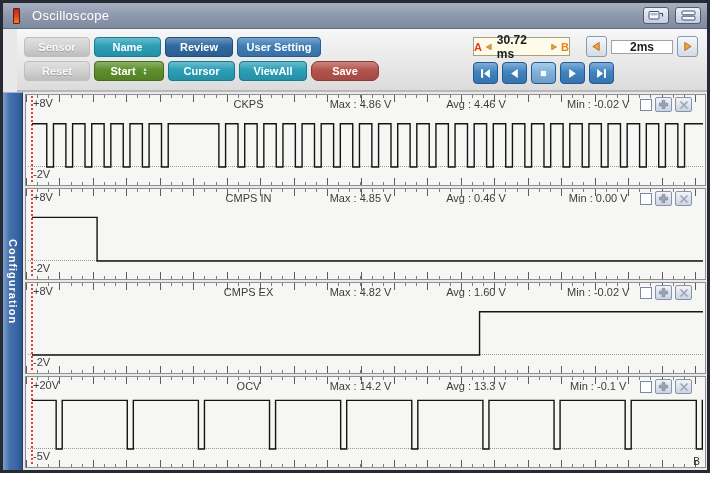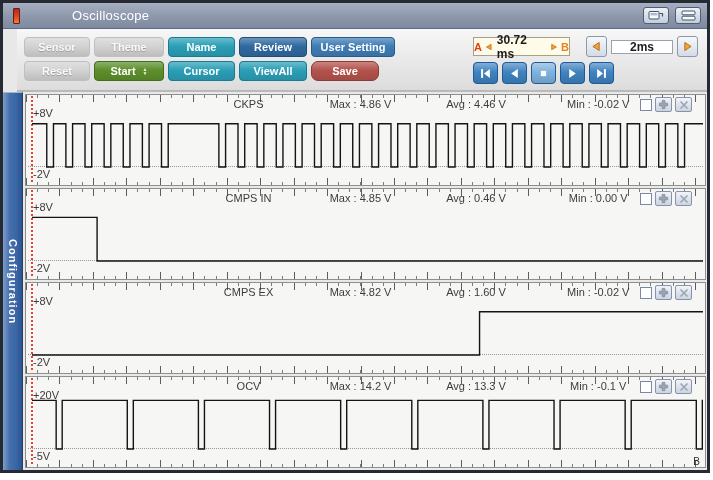--- a/index.html
+++ b/index.html
@@ -1,21 +1,21 @@
 <!DOCTYPE html>
 <html style="--frame: #262b33; --titlebar_text: #ffffff; --accent_teal: #2b9fb7; --accent_blue: #30699f; --accent_blue_light: #3f7db5; --accent_green: #5d8f2b; --accent_red: #b4534c; --disabled_gray: #d3d3d3; --playback_blue: #3f83c0; --arrow_orange: #f2a238; --marker_red: #e04010; --marker_orange: #e8821e; --panel_bg: #f6f6f4; --wave: #141414; --ab_box_bg: #fffbe9;"><head>
 <meta charset="utf-8">
 <style>
   * { box-sizing: border-box; margin: 0; padding: 0; }
   html,body { width:713px; height:480px; background:#fff; font-family:"Liberation Sans", sans-serif; }
   .window { position:relative; width:710px; height:473px; border:3px solid var(--frame); background:#e8e8e8; }
 
   
   .titlebar { height:26px; display:flex; align-items:center; padding:0 6px;
-    background:linear-gradient(#a7b0c1, #8c97ab 55%, #7e8a9f); border-bottom:1px solid #5f6b80;gap:40px; }
+    background:linear-gradient(#a7b0c1, #8c97ab 55%, #7e8a9f); border-bottom:1px solid #5f6b80; }
   .doc-icon { width:7px; height:16px; border-radius:1px; border:1px solid #6e180e;
     background:linear-gradient(#b02a20, #d94a24 55%, #ef8030); margin:0 12px 0 4px; }
   .title { color:var(--titlebar_text); font-size:13px; letter-spacing:.3px; }
   .title-btns { margin-left:auto; display:flex; gap:6px; }
   .tbtn { width:26px; height:17px; border:1px solid #4e5c76; border-radius:3px;
     background:linear-gradient(#eef1f6,#c3cddd); display:flex; align-items:center; justify-content:center; cursor:pointer; }
 
   
   .toolbar { position:relative; height:63px; padding:8px 6px 0 7px;
     background:linear-gradient(#f7f7f7,#dcdcdc); border-bottom:2px solid #b8b8b8;margin-left:14px; }
@@ -67,21 +67,21 @@
     background-size:100% 7px,100% 3px; background-repeat:no-repeat; }
   .ruler.top { top:0; background-position:left top,left top; }
   .ruler.bottom { bottom:0; background-position:left bottom,left bottom; }
   .trigger-line { position:absolute; left:5px; top:1px; bottom:1px; width:2px;
     background:repeating-linear-gradient(180deg,#ee3f2f 0 2px,rgba(255,255,255,0) 2px 4px); }
   .zero-line { position:absolute; left:2px; right:2px; top:calc(80% - 1px); border-top:1px dotted #979797; }
   .wave { position:absolute; left:6px; right:2px; top:0; bottom:0; width:calc(100% - 8px); height:100%; }
   .wave polyline { fill:none; stroke:var(--wave); stroke-width:1.4; vector-effect:non-scaling-stroke; }
 
   .vtop, .vbottom { position:absolute; left:7px; font-size:11px; color:#3c3c3c; }
-  .vtop { top:12px; } .vbottom { bottom:5px; }
+  .vtop { top:2px; } .vbottom { bottom:5px; }
   .ch-name, .stat { position:absolute; top:3px; transform:translateX(-50%); font-size:11px; color:#3c3c3c; white-space:nowrap;margin-left:46px; }
   .ch-name { left:26%; } .st-max { left:42.5%; } .st-avg { left:59.5%; } .st-min { left:77.5%; }
 
   .ch-ctrls { position:absolute; top:2px; right:13px; display:flex; align-items:center; gap:3px; }
   .chk { width:12px; height:12px; border:1px solid #7888a8; background:#fff; cursor:pointer; }
   .mini { width:17px; height:15px; border:1px solid #8593ad; border-radius:2px;
     background:linear-gradient(#f2f4f8,#ccd4e0); display:flex; align-items:center; justify-content:center;
     font-size:11px; font-weight:bold; color:#9aa3b2; cursor:pointer; padding:0; }
   .corner-b { position:absolute; right:5px; bottom:0px; font-size:10px; color:#2c2c2c; }
 </style>
@@ -106,21 +106,20 @@
             <rect x="1" y="1" width="13" height="3.8" rx="1" fill="#f7f9fc" stroke="#46536e"></rect>
             <rect x="1" y="6.2" width="13" height="3.8" rx="1" fill="#f7f9fc" stroke="#46536e"></rect>
           </svg>
       </div>
     </div>
   </div>
 
   <div class="toolbar">
     <div class="btn-row">
       <button class="btn b-disabled w1">Sensor</button>
-      <button class="btn b-disabled w2">Theme</button>
       <button class="btn b-teal w3">Name</button>
       <button class="btn b-blued w4">Review</button>
       <button class="btn b-blue w5a">User Setting</button>
     </div>
     <div class="btn-row">
       <button class="btn b-disabled w1">Reset</button>
       <button class="btn b-green w2">
         <span>Start</span>
         <span class="spin">
             <i>▲</i>

